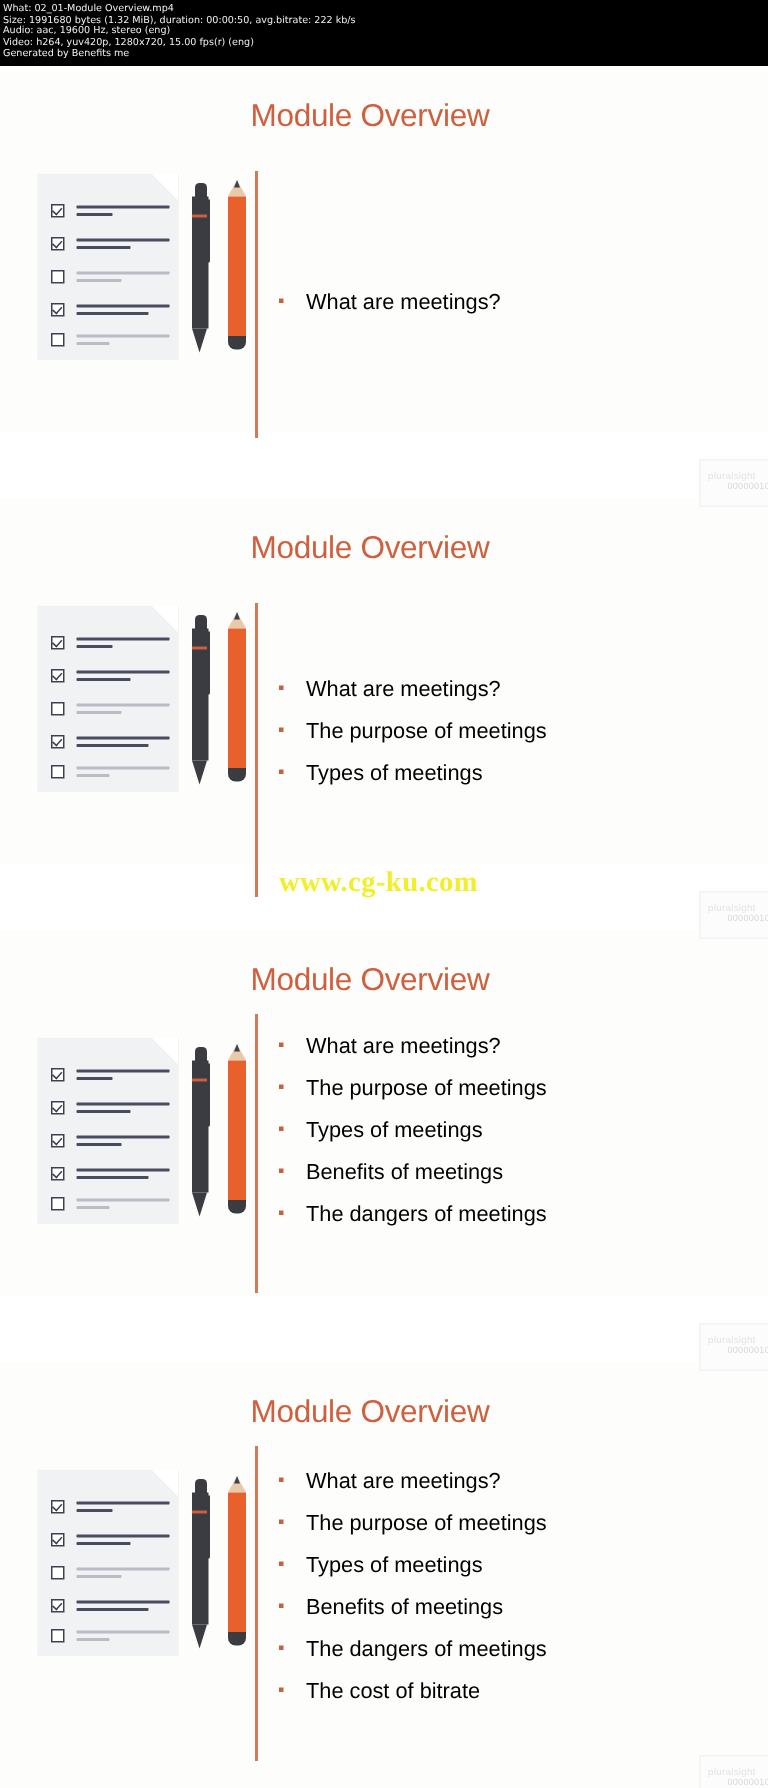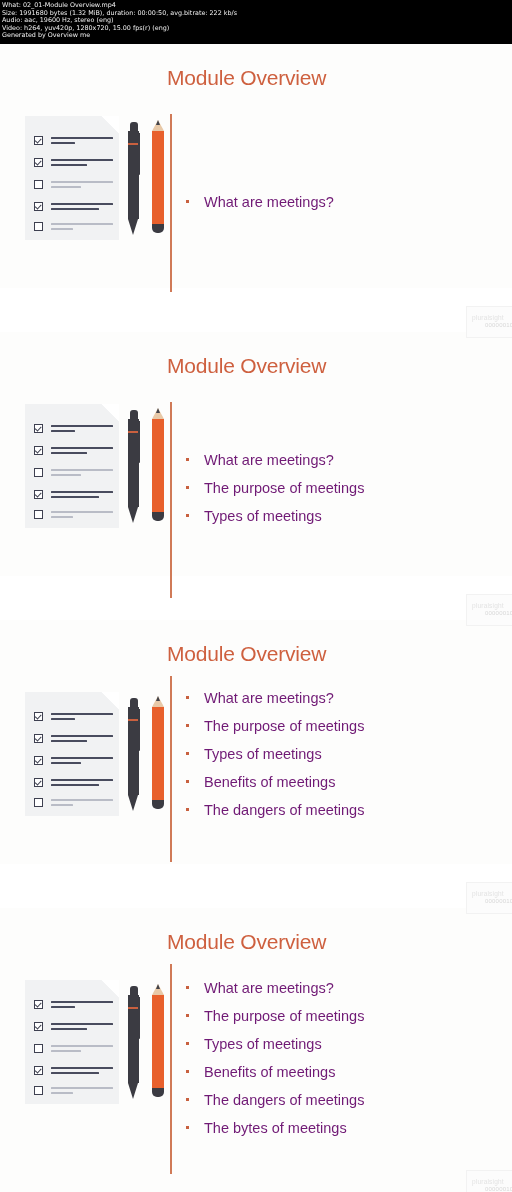--- a/index.html
+++ b/index.html
@@ -77,21 +77,21 @@
   .bullet-dot {
     width: 3px;
     height: 3px;
     background: #C8603F;
     margin-right: 15px;
     flex: 0 0 auto;
     position: relative;
     top: -4px;
   }
   .bullet-text {
-    color: #701a75;
+    color: #000000;
     font-size: 14.5px;
     line-height: 17px;
   }
 
   
   .illus {
     position: absolute;
   }
   .doc {
     position: absolute;
@@ -270,21 +270,21 @@
   }
 </style>
 </head>
 <body>
 
 <div class="meta-header">
   <span class="meta-line">What: 02_01-Module Overview.mp4</span>
   <span class="meta-line">Size: 1991680 bytes (1.32 MiB), duration: 00:00:50, avg.bitrate: 222 kb/s</span>
   <span class="meta-line">Audio: aac, 19600 Hz, stereo (eng)</span>
   <span class="meta-line">Video: h264, yuv420p, 1280x720, 15.00 fps(r) (eng)</span>
-  <span class="meta-line">Generated by Overview me</span>
+  <span class="meta-line">Generated by Benefits me</span>
 </div>
 
 <div class="sheet slide-1">
   <div class="slide-title" style="top:22px;">Module Overview</div>
   <div class="illus" style="left:25px; top:72px;">
     <div class="doc">
       <div class="doc-fold-shade"></div>
       <div class="doc-fold"></div>
       <div class="check-row" style="top:20px;">
         <div class="cbox checked"></div>
@@ -411,20 +411,21 @@
     </div>
     <div class="bullet-row">
       <div class="bullet-dot"></div>
       <div class="bullet-text">The purpose of meetings</div>
     </div>
     <div class="bullet-row">
       <div class="bullet-dot"></div>
       <div class="bullet-text">Types of meetings</div>
     </div>
   </div>
+  <div class="cgku" style="left:186px; top:246px;">www.cg-ku.com</div>
 </div>
 
 <div class="sheet slide-3">
   <div class="slide-title" style="top:22px;">Module Overview</div>
   <div class="illus" style="left:25px; top:72px;">
     <div class="doc">
       <div class="doc-fold-shade"></div>
       <div class="doc-fold"></div>
       <div class="check-row" style="top:20px;">
         <div class="cbox checked"></div>
@@ -576,21 +577,21 @@
     <div class="bullet-row">
       <div class="bullet-dot"></div>
       <div class="bullet-text">Benefits of meetings</div>
     </div>
     <div class="bullet-row">
       <div class="bullet-dot"></div>
       <div class="bullet-text">The dangers of meetings</div>
     </div>
     <div class="bullet-row">
       <div class="bullet-dot"></div>
-      <div class="bullet-text">The bytes of meetings</div>
+      <div class="bullet-text">The cost of bitrate</div>
     </div>
   </div>
 </div>
 
 <div class="ps-mark" style="left:466px; top:306px;">
   <div class="ps-name">pluralsight</div>
   <div class="ps-sub">00000010</div>
 </div>
 <div class="ps-mark" style="left:466px; top:594px;">
   <div class="ps-name">pluralsight</div>

